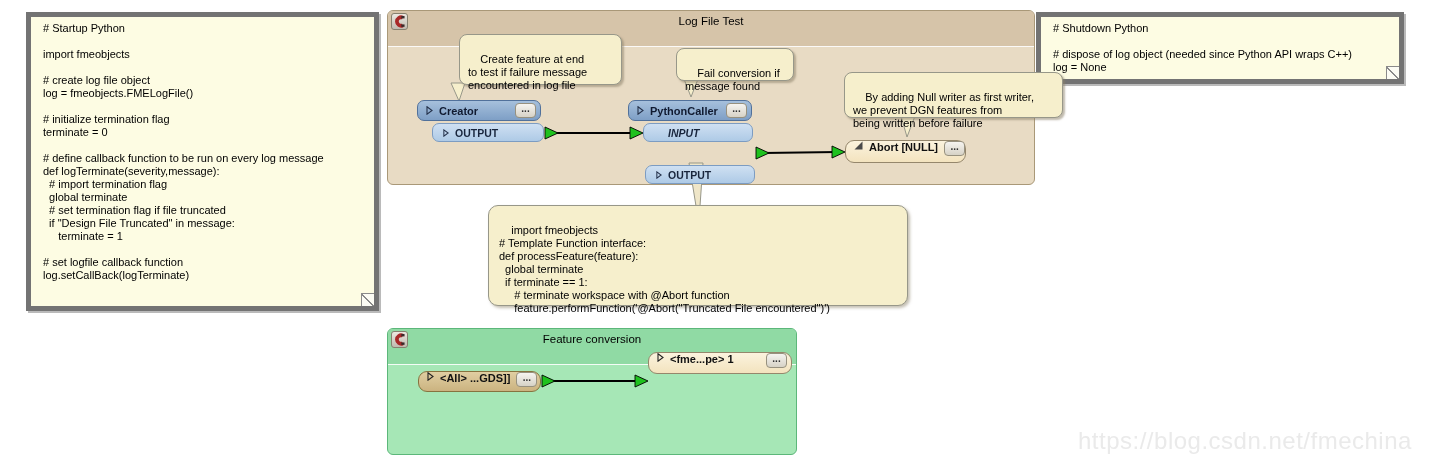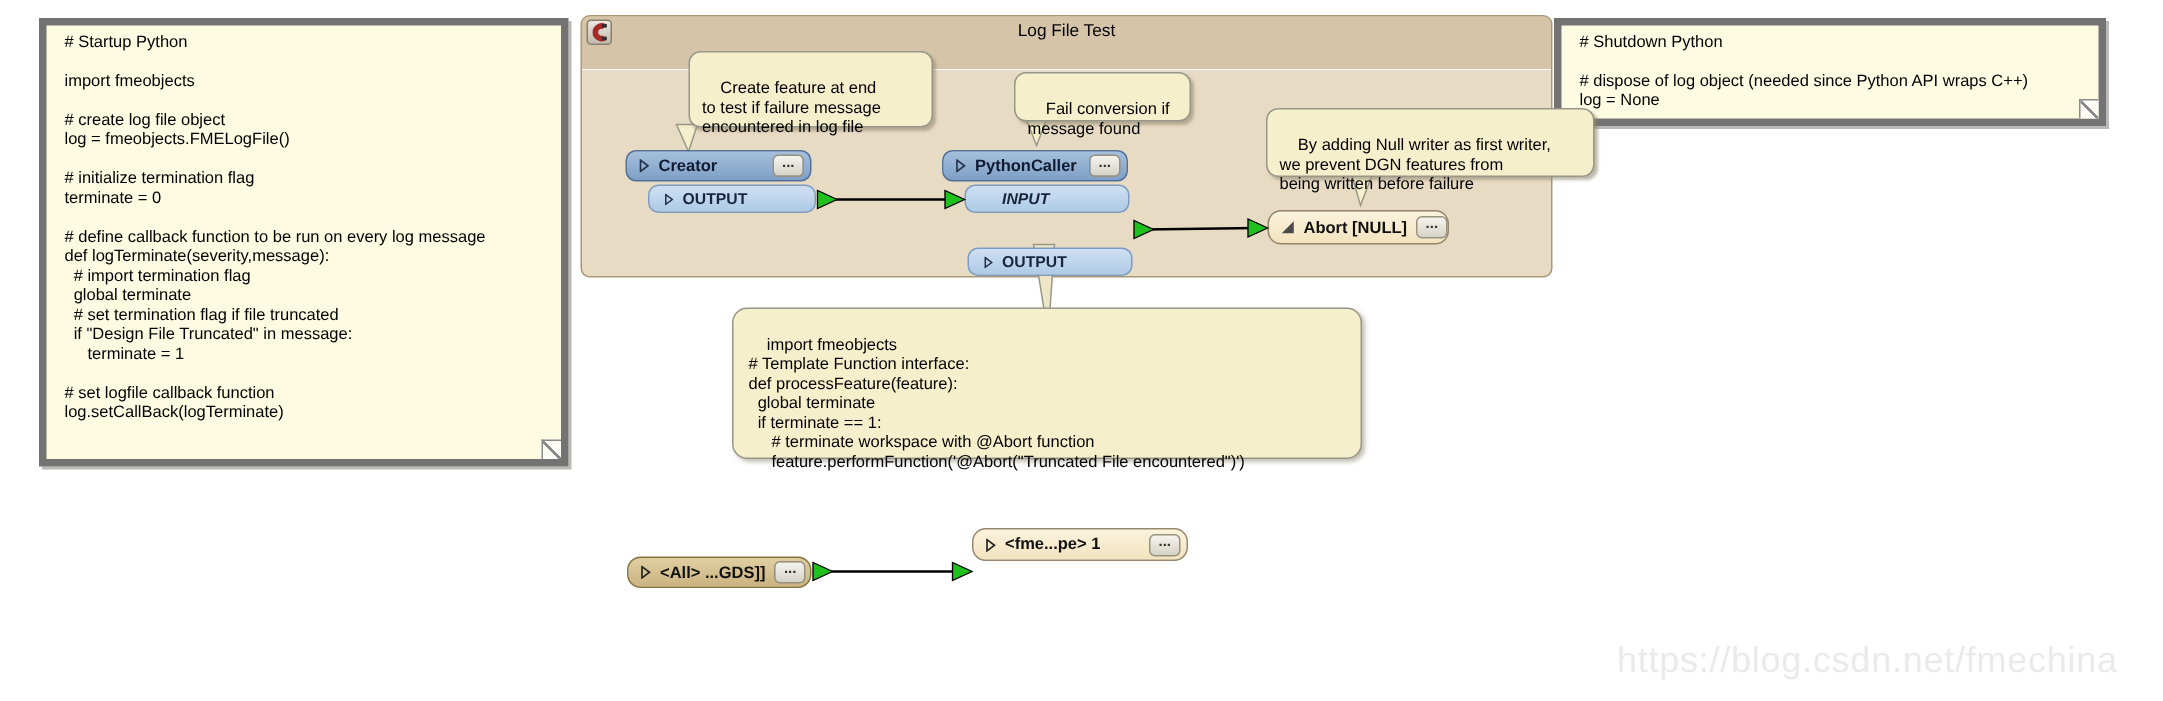--- a/index.html
+++ b/index.html
@@ -66,21 +66,21 @@
   .tnode-header .nlabel{font-size:11px;font-weight:700;color:#101a30;flex:1 1 auto;}
   .port{
     position:absolute;height:19px;border-radius:7px;
     background:linear-gradient(#CFE0F2,var(--port-blue,#AECAE6));
     border:1px solid #7c9cc2;display:flex;align-items:center;gap:6px;
     padding:0 6px 0 10px;font-size:10.5px;font-weight:700;color:#18253c;z-index:2;
   }
   .port.no-tri{padding-left:24px;font-style:italic;}
   .fnode{
     position:absolute;height:23px;border-radius:9px;
-    border:1px solid #95876c;display:flex;align-items:center;gap:6px;
+    border:1px solid #95876c;display:flex;gap:6px;
     padding:0 4px 0 8px;font-size:11px;font-weight:600;color:#111;z-index:2;
   }
   .fnode.cream{background:linear-gradient(#FBF3DE,var(--writer-node-bg,#F3E3BE));}
   .fnode.khaki{background:linear-gradient(#E0CEA2,var(--reader-node-bg,#CBB380));border-color:#87733f;}
   .fnode .nlabel{flex:1 1 auto;white-space:nowrap;}
   .menu-btn{
     flex:0 0 auto;width:21px;height:15px;border-radius:4px;
     background:linear-gradient(#f6f4f0,#d6d2c6);border:1px solid #97917f;
     font-size:10px;line-height:9px;font-weight:700;color:#333;text-align:center;
   }
@@ -104,20 +104,32 @@
         <svg width="13" height="13" viewBox="0 0 16 16">
           <path d="M12 3.2 A5.2 5.2 0 1 0 12 12.8" fill="none" stroke="#A82828" stroke-width="4.6"></path>
           <rect x="10.2" y="1.2" width="4" height="3" fill="#3a2a2a"></rect>
           <rect x="10.2" y="11.6" width="4" height="3" fill="#3a2a2a"></rect>
         </svg>
       </span>
       <span class="bm-title">Log File Test</span>
     </div>
   </div>
 
+  <div class="bookmark green" style="left:387px;top:328px;width:410px;height:127px;">
+    <div class="bm-header">
+      <span class="bm-icon">
+        <svg width="13" height="13" viewBox="0 0 16 16">
+          <path d="M12 3.2 A5.2 5.2 0 1 0 12 12.8" fill="none" stroke="#A82828" stroke-width="4.6"></path>
+          <rect x="10.2" y="1.2" width="4" height="3" fill="#3a2a2a"></rect>
+          <rect x="10.2" y="11.6" width="4" height="3" fill="#3a2a2a"></rect>
+        </svg>
+      </span>
+      <span class="bm-title">Feature conversion</span>
+    </div>
+  </div>
 
   <svg id="svg-under" class="overlay" width="1442" height="467">
     <polygon points="451,83 465,83 459,101" fill="#F6EFCC" stroke="#979789" stroke-width="1"></polygon>
     <polygon points="684,79 698,79 691,97" fill="#F6EFCC" stroke="#979789" stroke-width="1"></polygon>
     <polygon points="901,116 915,116 907,137" fill="#F6EFCC" stroke="#979789" stroke-width="1"></polygon>
     <polygon points="689,163 703,163 700,206 696,206" fill="#EFE6C8" stroke="#979789" stroke-width="1"></polygon>
   </svg>
 
   <div class="note" style="left:2px;top:12px;width:353px;height:299px;">
     <pre class="note-text"># Startup Python

